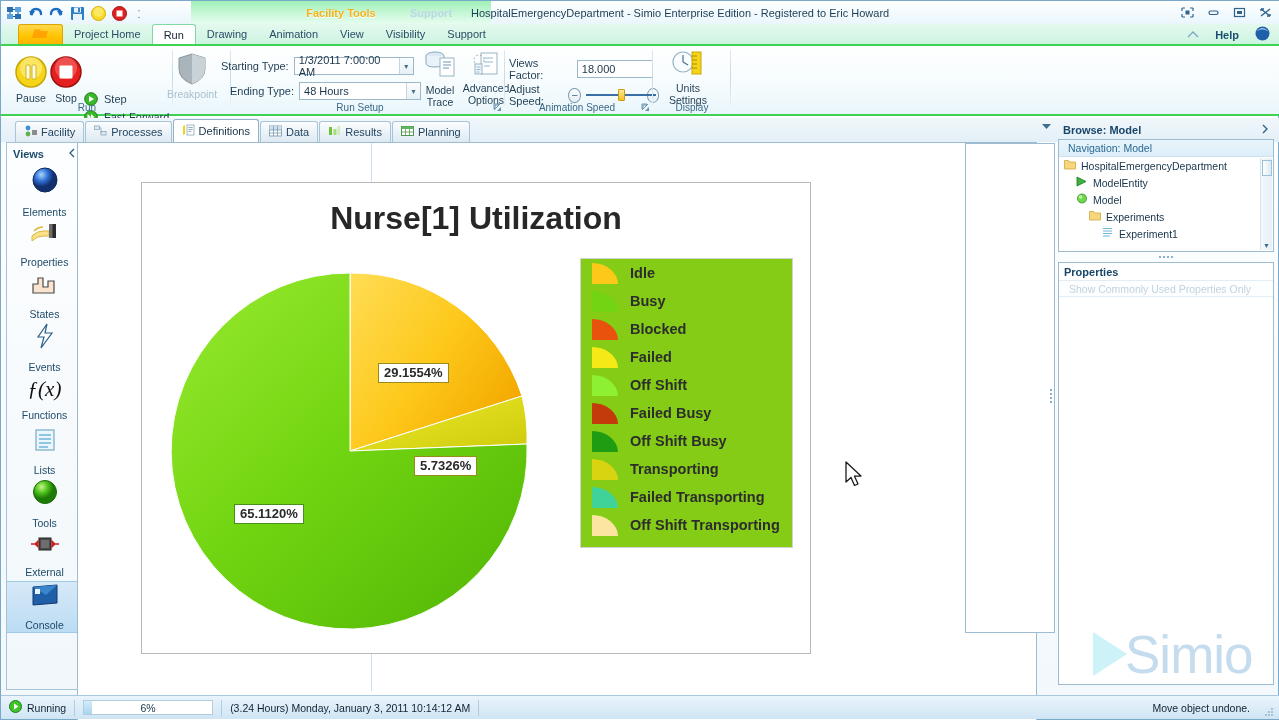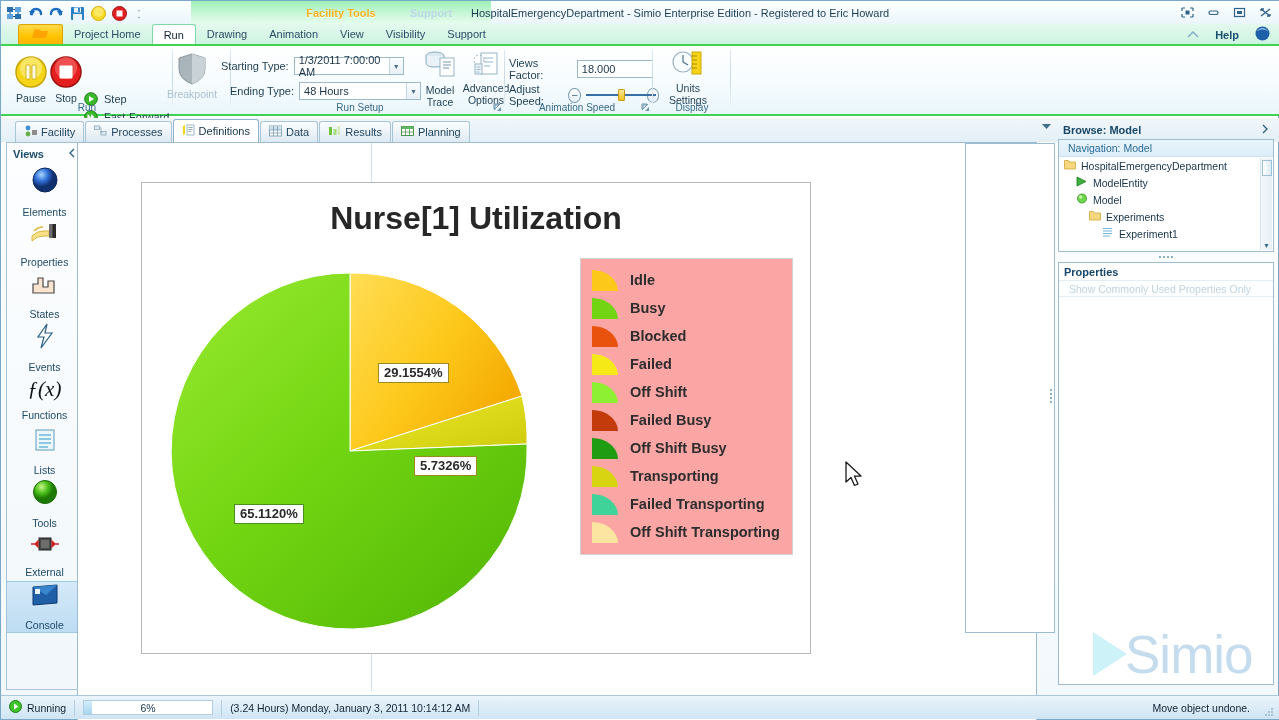--- a/index.html
+++ b/index.html
@@ -205,22 +205,22 @@
     position: absolute; left: 63px; top: 39px; width: 670px; height: 472px;
     background: #ffffff; border: 1px solid #b9b9b9;
   }
   .chart-title {
     position: absolute; top: 17px; width: 100%; text-align: center;
     font-size: 32px; color: #272727; letter-spacing: 0px;
   }
   .pie-wrap { position: absolute; left: 12px; top: 78px; width: 400px; height: 380px; }
   .legendbox {
     position: absolute; left: 438px; top: 75px; width: 213px;
-    background: #fca5a5; border: 1px solid #d2d2d2;
-    padding: 7px 0 8px 0;
+    background: #84cc16; border: 1px solid #d2d2d2;
+    padding: 0 0 8px 0;
   }
   .legrow {
     display: flex; align-items: center; height: 28px; padding-left: 11px; gap: 12px;
   }
   .legsw { width: 26px; height: 21px; }
   .leglbl { font-size: 14.5px; color: #2d2d2d; }
 
   .pielbl {
     position: absolute;
     background: #ffffff;
@@ -510,21 +510,21 @@
           <path d="M16 2 L29 6 V17 Q29 27 16 32 Z" fill="#c9d2d6"></path>
         </svg>
         <span class="lbl">Breakpoint</span>
       </div>
       <div class="rgroup-div" style="right:0;"></div>
     </div>
 
     <div class="rgroup" style="left:214px; width:290px;">
       <div class="fieldrow" style="left:6px; top:11px;">
         <span>Starting Type:</span>
-        <span class="combo" style="width:110px;">
+        <span class="combo" style="width:120px;">
           <span class="cval">1/3/2011 7:00:00 AM</span>
           <span class="carr">▼</span>
         </span>
       </div>
       <div class="fieldrow" style="left:15px; top:36px;">
         <span>Ending Type:</span>
         <span class="combo" style="width:122px;">
           <span class="cval">48 Hours</span>
           <span class="carr">▼</span>
         </span>

